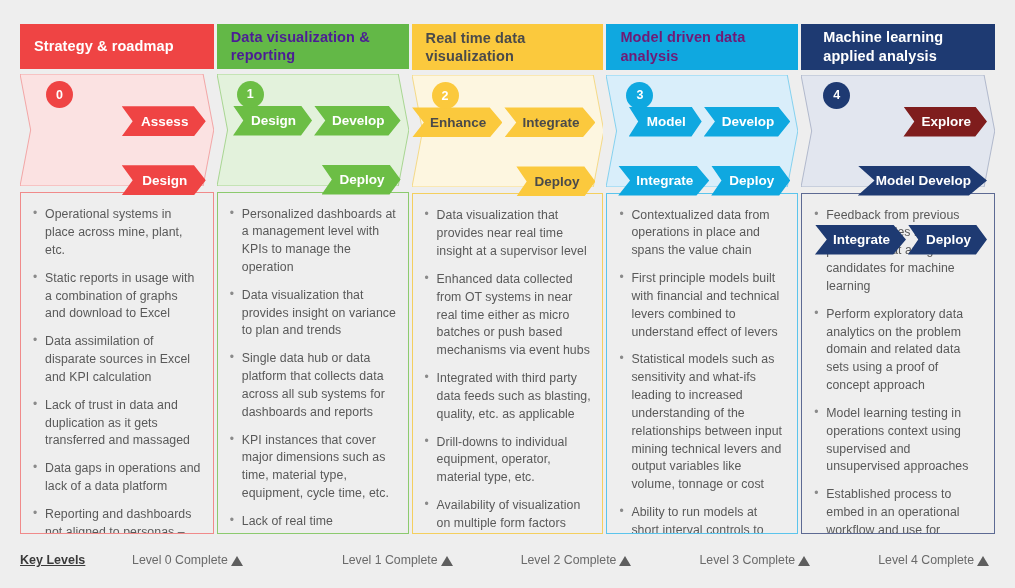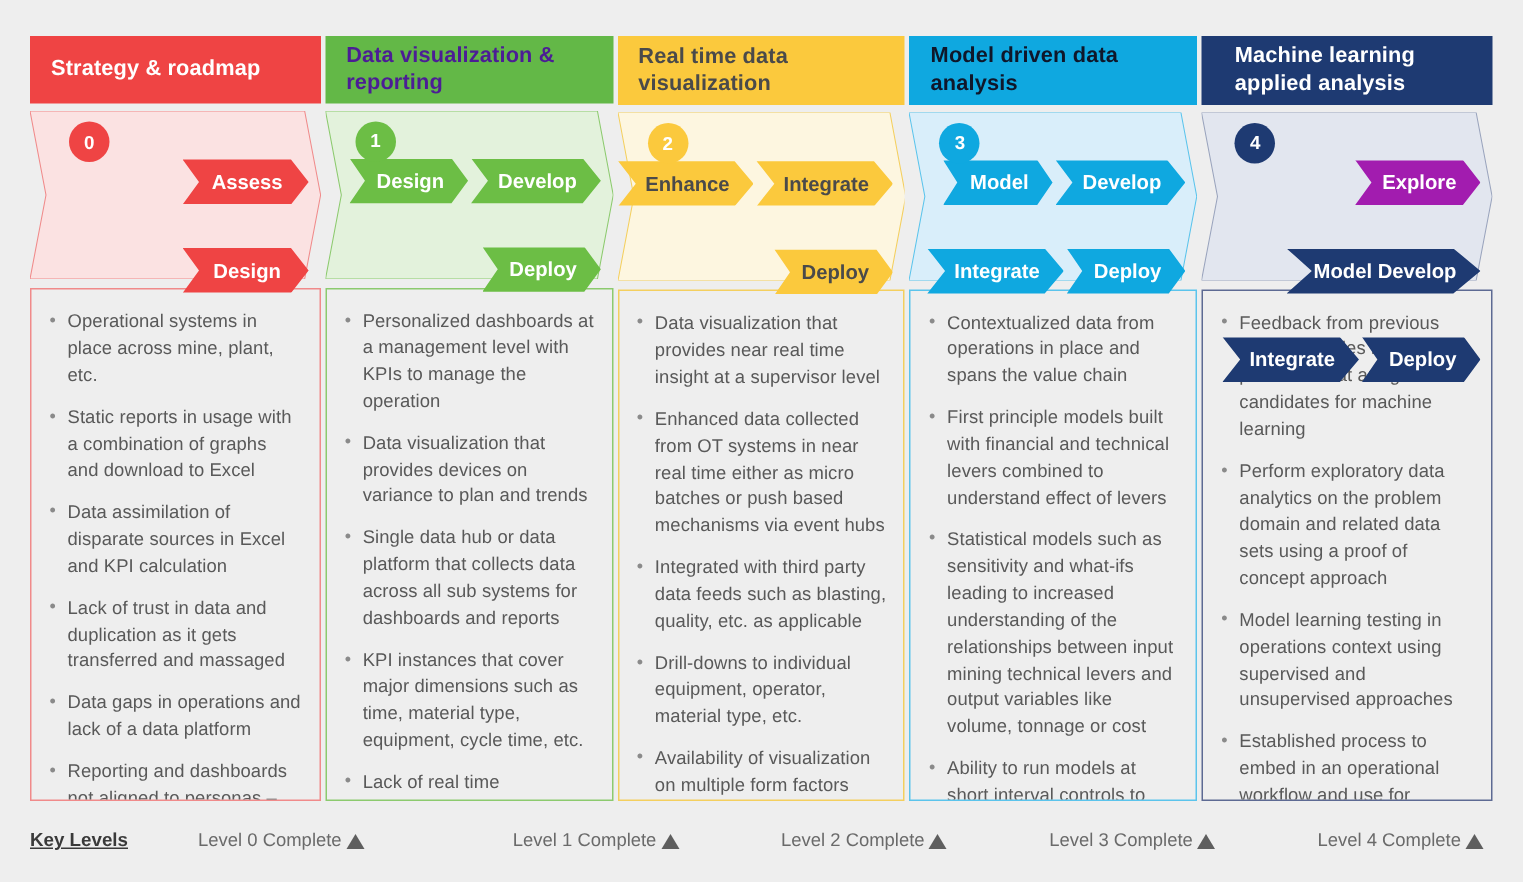--- a/index.html
+++ b/index.html
@@ -236,21 +236,21 @@
               <div class="chev" style="background: rgb(108, 190, 69); color: rgb(255, 255, 255);">Develop</div>
             </div>
             <div class="chev-row r1">
               <div class="chev" style="background: rgb(108, 190, 69); color: rgb(255, 255, 255);">Deploy</div>
             </div>
           </div>
         </div>
         <div class="bullets" style="border-color: rgb(140, 202, 110);">
           <ul class="blist">
             <li>Personalized dashboards at a management level with KPIs to manage the operation</li>
-            <li>Data visualization that provides devices on variance to plan and trends</li>
+            <li>Data visualization that provides insight on variance to plan and trends</li>
             <li>Single data hub or data platform that collects data across all sub systems for dashboards and reports</li>
             <li>KPI instances that cover major dimensions such as time, material type, equipment, cycle time, etc.</li>
             <li>Lack of real time dashboards for supervisory level decision making</li>
           </ul>
         </div>
       </div>
       <div class="column col-2">
         <div class="col-header" style="background: rgb(251, 201, 61); color: rgb(74, 74, 74);">
           <span class="htext">Real time data visualization</span>
         </div>
@@ -275,21 +275,21 @@
           <ul class="blist">
             <li>Data visualization that provides near real time insight at a supervisor level</li>
             <li>Enhanced data collected from OT systems in near real time either as micro batches or push based mechanisms via event hubs</li>
             <li>Integrated with third party data feeds such as blasting, quality, etc. as applicable</li>
             <li>Drill-downs to individual equipment, operator, material type, etc.</li>
             <li>Availability of visualization on multiple form factors such as mobile devices</li>
           </ul>
         </div>
       </div>
       <div class="column col-3">
-        <div class="col-header" style="background: rgb(15, 168, 224); color: #0f172a;">
+        <div class="col-header" style="background: rgb(15, 168, 224); color: #701a75;">
           <span class="htext">Model driven data analysis</span>
         </div>
         <div class="stage">
           <div class="stage-bg">
             <svg viewBox="0 0 100 100" preserveAspectRatio="none">
               <polygon points="0,0 94.5,0 100,50 94.5,100 0,100 5.5,50" fill="#d9eefa" stroke="#5bc4ec" stroke-width="0.7" vector-effect="non-scaling-stroke"></polygon>
             </svg>
           </div>
           <div class="badge" style="background: rgb(15, 168, 224);">3</div>
           <div class="stage-inner">
@@ -318,21 +318,21 @@
         </div>
         <div class="stage">
           <div class="stage-bg">
             <svg viewBox="0 0 100 100" preserveAspectRatio="none">
               <polygon points="0,0 94.5,0 100,50 94.5,100 0,100 5.5,50" fill="#e2e6ef" stroke="#9aa4bd" stroke-width="0.7" vector-effect="non-scaling-stroke"></polygon>
             </svg>
           </div>
           <div class="badge" style="background: rgb(30, 58, 114);">4</div>
           <div class="stage-inner">
             <div class="chev-row r0">
-              <div class="chev" style="background: #a21caf; color: rgb(255, 255, 255);">Explore</div>
+              <div class="chev" style="background: #7f1d1d; color: rgb(255, 255, 255);">Explore</div>
             </div>
             <div class="chev-row r1">
               <div class="chev" style="background: rgb(30, 58, 114); color: rgb(255, 255, 255);">Model Develop</div>
             </div>
             <div class="chev-row r2">
               <div class="chev" style="background: rgb(30, 58, 114); color: rgb(255, 255, 255);">Integrate</div>
               <div class="chev" style="background: rgb(30, 58, 114); color: rgb(255, 255, 255);">Deploy</div>
             </div>
           </div>
         </div>

